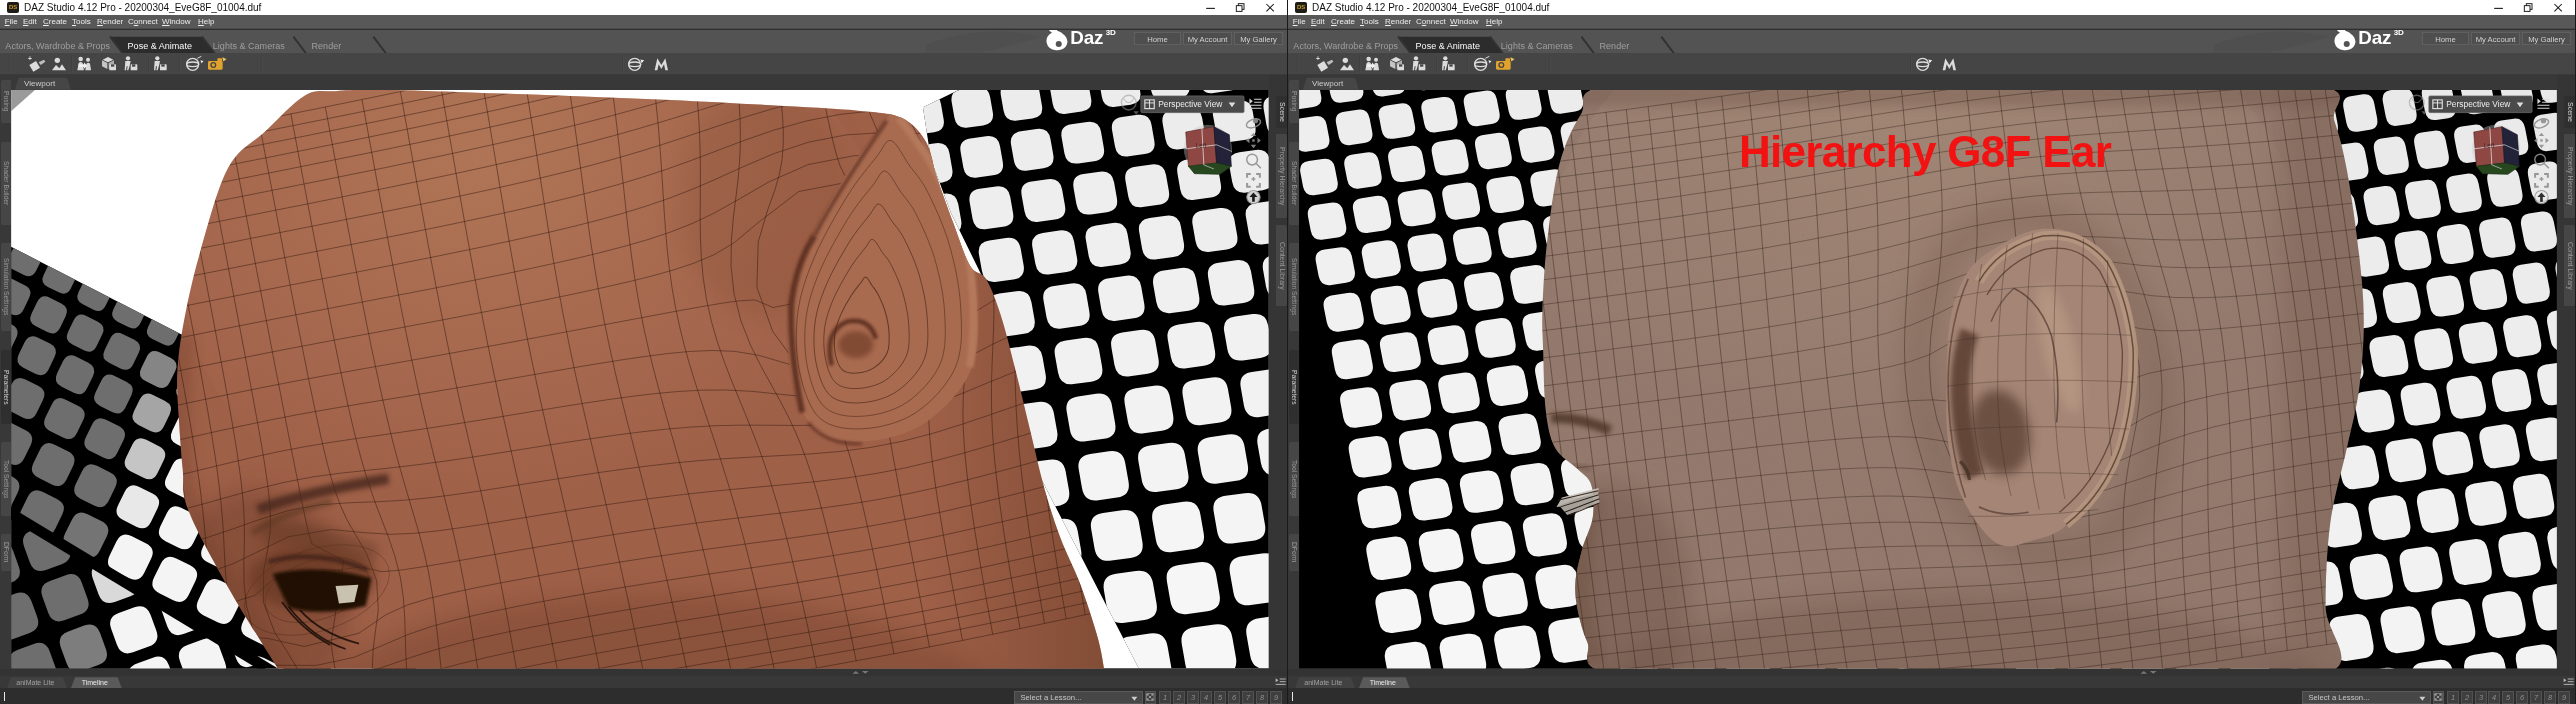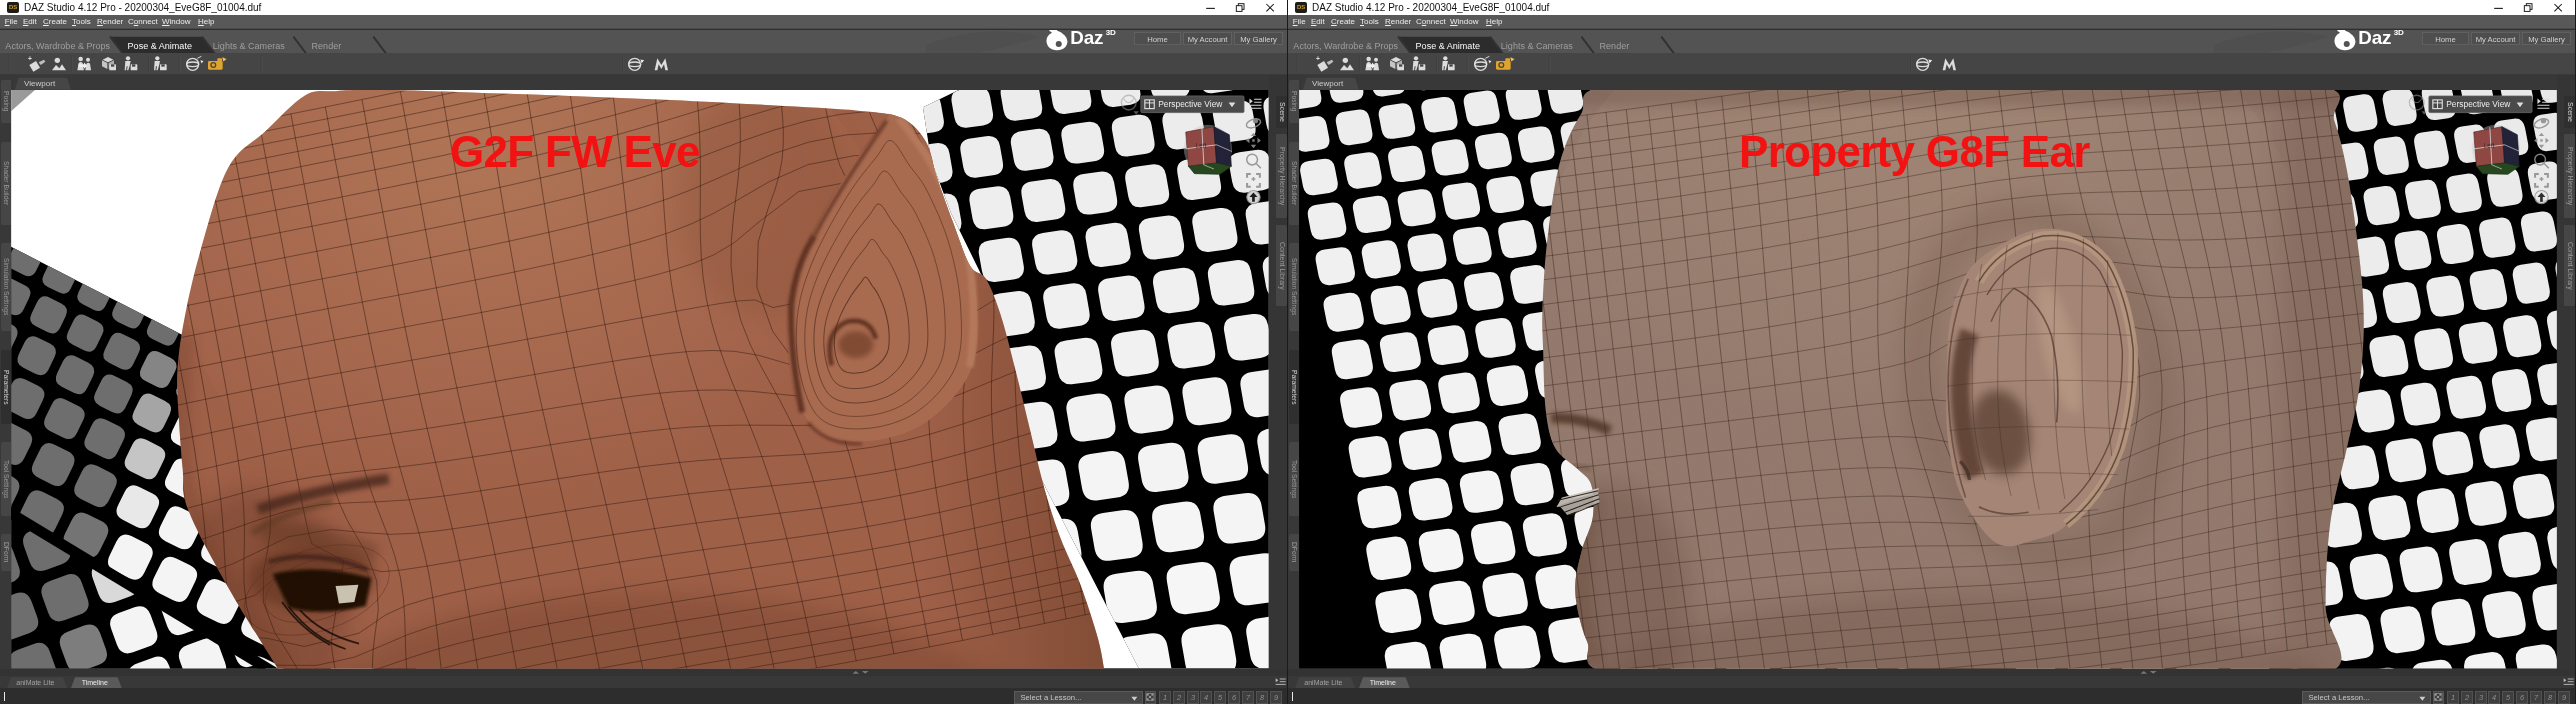--- a/index.html
+++ b/index.html
@@ -709,21 +709,20 @@
     </svg>
 <div style="position:absolute;left:1159px;top:691px;width:12px;height:12.7px;background:#3f3f3f;border:0.7px solid #525252;font:italic 7.4px/12.7px 'Liberation Sans',sans-serif;color:#8f8f8f;text-align:center">1</div>
 <div style="position:absolute;left:1173px;top:691px;width:12px;height:12.7px;background:#3f3f3f;border:0.7px solid #525252;font:italic 7.4px/12.7px 'Liberation Sans',sans-serif;color:#8f8f8f;text-align:center">2</div>
 <div style="position:absolute;left:1187px;top:691px;width:12px;height:12.7px;background:#3f3f3f;border:0.7px solid #525252;font:italic 7.4px/12.7px 'Liberation Sans',sans-serif;color:#8f8f8f;text-align:center">3</div>
 <div style="position:absolute;left:1200px;top:691px;width:12px;height:12.7px;background:#3f3f3f;border:0.7px solid #525252;font:italic 7.4px/12.7px 'Liberation Sans',sans-serif;color:#8f8f8f;text-align:center">4</div>
 <div style="position:absolute;left:1214px;top:691px;width:12px;height:12.7px;background:#3f3f3f;border:0.7px solid #525252;font:italic 7.4px/12.7px 'Liberation Sans',sans-serif;color:#8f8f8f;text-align:center">5</div>
 <div style="position:absolute;left:1228px;top:691px;width:12px;height:12.7px;background:#3f3f3f;border:0.7px solid #525252;font:italic 7.4px/12.7px 'Liberation Sans',sans-serif;color:#8f8f8f;text-align:center">6</div>
 <div style="position:absolute;left:1242px;top:691px;width:12px;height:12.7px;background:#3f3f3f;border:0.7px solid #525252;font:italic 7.4px/12.7px 'Liberation Sans',sans-serif;color:#8f8f8f;text-align:center">7</div>
 <div style="position:absolute;left:1256px;top:691px;width:12px;height:12.7px;background:#3f3f3f;border:0.7px solid #525252;font:italic 7.4px/12.7px 'Liberation Sans',sans-serif;color:#8f8f8f;text-align:center">8</div>
 <div style="position:absolute;left:1270px;top:691px;width:12px;height:12.7px;background:#3f3f3f;border:0.7px solid #525252;font:italic 7.4px/12.7px 'Liberation Sans',sans-serif;color:#8f8f8f;text-align:center">9</div>
-<div class="rtxt" style="left:450px;top:130px">G2F FW Eve</div>
 <div style="position:absolute;right:0;top:0;width:0.7px;height:704px;background:#1a1a1a"></div>
 </div>
 <div class="win" style="left:1288px">
 <svg width="1288" height="704" viewBox="0 0 1920 1050" style="position:absolute;left:0;top:0">
       <defs>
 <path id="rhead" d="M480 128C419.3 135.8 448.7 151.3 436 171C423.3 190.7 412.3 214.5 404 246C395.7 277.5 390.2 324.2 386 360C381.8 395.8 380 434.2 379 461C378 487.8 379.2 495.7 380 521C380.8 546.3 381 588.5 384 613C387 637.5 390 653.5 398 668C406 682.5 423 690.7 432 700C441 709.3 448.3 712 452 724C455.7 736 456.3 756 454 772C451.7 788 442.3 803.7 438 820C433.7 836.3 429 854.7 428 870C427 885.3 429 897.3 432 912C435 926.7 439.3 943 446 958C452.7 973 429.7 994 472 1002C514.3 1010 612 1005.3 700 1006C788 1006.7 900 1006 1000 1006C1100 1006 1207.7 1006.7 1300 1006C1392.3 1005.3 1512.8 1018.8 1554 1002C1595.2 985.2 1547 942 1547 905C1547 868 1548.7 819.7 1554 780C1559.3 740.3 1571.8 700.3 1579 667C1586.2 633.7 1592.8 611.2 1597 580C1601.2 548.8 1604 513.3 1604 480C1604 446.7 1601.2 417.5 1597 380C1592.8 342.5 1585.2 288.3 1579 255C1572.8 221.7 1567.2 201.2 1560 180C1552.8 158.8 1596 137.3 1536 128C1476 118.7 1322.7 124.7 1200 124C1077.3 123.3 920 123.3 800 124C680 124.7 540.7 120.2 480 128Z"></path>
 <clipPath id="rheadclip">
           <use href="#rhead"></use>
         </clipPath>
 <clipPath id="rcontent">
@@ -1432,15 +1431,15 @@
     </svg>
 <div style="position:absolute;left:1159px;top:691px;width:12px;height:12.7px;background:#3f3f3f;border:0.7px solid #525252;font:italic 7.4px/12.7px 'Liberation Sans',sans-serif;color:#8f8f8f;text-align:center">1</div>
 <div style="position:absolute;left:1173px;top:691px;width:12px;height:12.7px;background:#3f3f3f;border:0.7px solid #525252;font:italic 7.4px/12.7px 'Liberation Sans',sans-serif;color:#8f8f8f;text-align:center">2</div>
 <div style="position:absolute;left:1187px;top:691px;width:12px;height:12.7px;background:#3f3f3f;border:0.7px solid #525252;font:italic 7.4px/12.7px 'Liberation Sans',sans-serif;color:#8f8f8f;text-align:center">3</div>
 <div style="position:absolute;left:1200px;top:691px;width:12px;height:12.7px;background:#3f3f3f;border:0.7px solid #525252;font:italic 7.4px/12.7px 'Liberation Sans',sans-serif;color:#8f8f8f;text-align:center">4</div>
 <div style="position:absolute;left:1214px;top:691px;width:12px;height:12.7px;background:#3f3f3f;border:0.7px solid #525252;font:italic 7.4px/12.7px 'Liberation Sans',sans-serif;color:#8f8f8f;text-align:center">5</div>
 <div style="position:absolute;left:1228px;top:691px;width:12px;height:12.7px;background:#3f3f3f;border:0.7px solid #525252;font:italic 7.4px/12.7px 'Liberation Sans',sans-serif;color:#8f8f8f;text-align:center">6</div>
 <div style="position:absolute;left:1242px;top:691px;width:12px;height:12.7px;background:#3f3f3f;border:0.7px solid #525252;font:italic 7.4px/12.7px 'Liberation Sans',sans-serif;color:#8f8f8f;text-align:center">7</div>
 <div style="position:absolute;left:1256px;top:691px;width:12px;height:12.7px;background:#3f3f3f;border:0.7px solid #525252;font:italic 7.4px/12.7px 'Liberation Sans',sans-serif;color:#8f8f8f;text-align:center">8</div>
 <div style="position:absolute;left:1270px;top:691px;width:12px;height:12.7px;background:#3f3f3f;border:0.7px solid #525252;font:italic 7.4px/12.7px 'Liberation Sans',sans-serif;color:#8f8f8f;text-align:center">9</div>
-<div class="rtxt" style="left:451px;top:130px">Property G8F Ear</div>
+<div class="rtxt" style="left:451px;top:130px">Hierarchy G8F Ear</div>
 <div style="position:absolute;right:0;top:0;width:0.7px;height:704px;background:#1a1a1a"></div>
 </div>
 
 </body></html>

